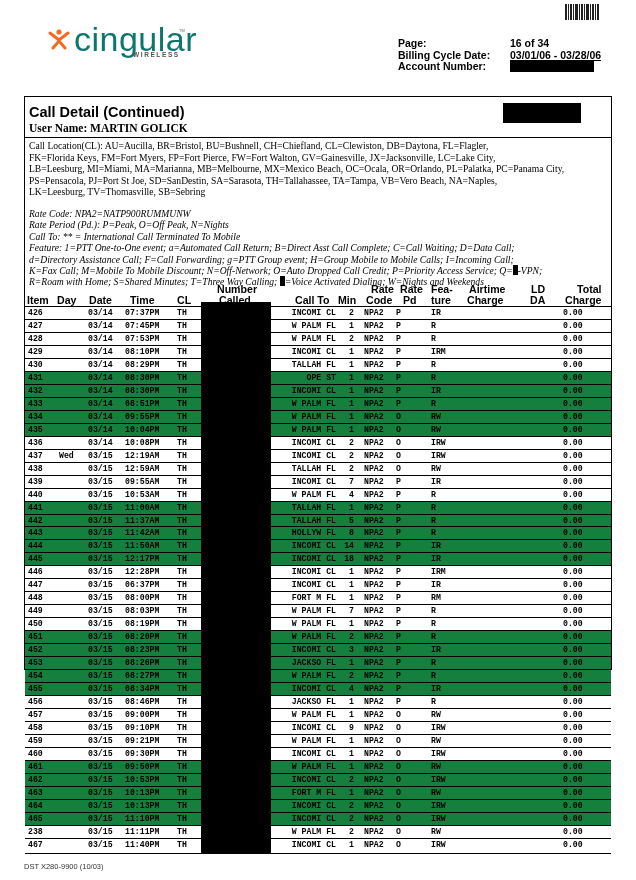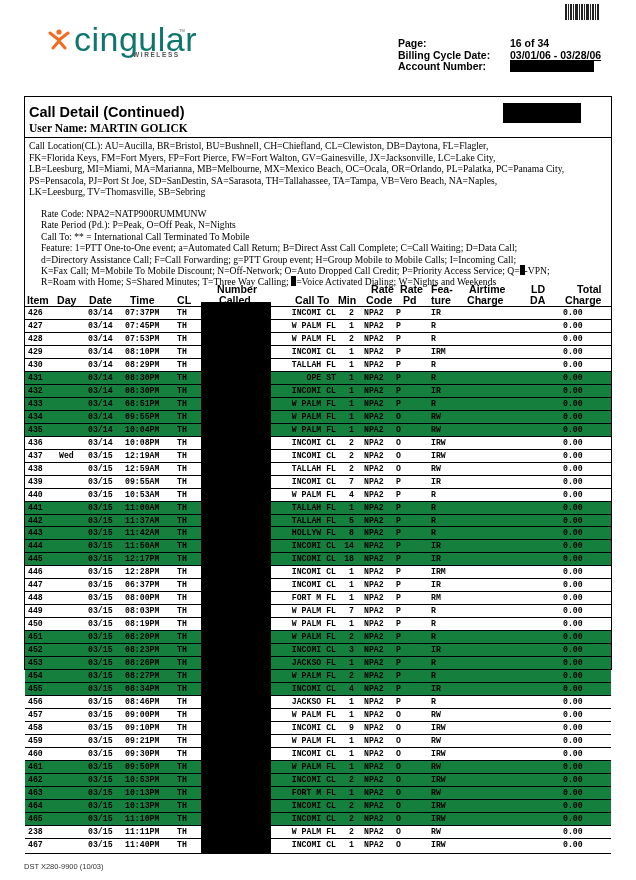--- a/index.html
+++ b/index.html
@@ -23,21 +23,21 @@
   .redact { display: inline-block; background: #000; }
 
   .frame { position: absolute; left: 24px; top: 96px; width: 588px; height: 574px; border: 1px solid #000; box-sizing: border-box; }
   .title-band { position: absolute; left: 0; top: 0; right: 0; height: 40px; border-bottom: 1px solid #000; }
   .title { position: absolute; left: 4px; top: 7px; font-size: 14.5px; font-weight: bold; }
   .username { position: absolute; left: 4px; top: 25px; font-size: 11.5px; font-weight: bold; font-family: "Liberation Serif", serif; }
   .title-redact { position: absolute; left: 478px; top: 6px; width: 78px; height: 20px; background: #000; }
 
   .legend { position: absolute; left: 4px; top: 43px; right: 4px; font-family: "Liberation Serif", serif; font-size: 9.6px; line-height: 11.5px; }
   .legend p { margin: 0; }
-  .legend2 { position: absolute; left: 16px; top: 111px; right: 4px; font-family: "Liberation Serif", serif; font-size: 9.6px; line-height: 11.4px; }
+  .legend2 { position: absolute; left: 4px; top: 111px; right: 4px; font-family: "Liberation Serif", serif; font-size: 9.6px; line-height: 11.4px; font-style: italic; }
   .legend2 p { margin: 0; white-space: nowrap; }
   .blk { display: inline-block; width: 5px; height: 10px; background: #000; vertical-align: -1px; }
 
   .thead { position: absolute; left: 0; top: 186px; width: 586px; height: 24px; font-size: 10.6px; font-weight: bold; }
   .thead div { position: absolute; line-height: 11px; }
   .numcalled-redact { position: absolute; left: 176px; top: 205px; width: 70px; height: 552px; background: #000; }
 
   .rows { position: absolute; left: 0; top: 209px; width: 586px; }
   .r { position: relative; height: 12.98px; border-top: 1px solid #000; box-sizing: border-box; font-family: "Liberation Mono", monospace; font-size: 8.2px; font-weight: bold; line-height: 12px; }
   .r.gray { background: #15803d; }

